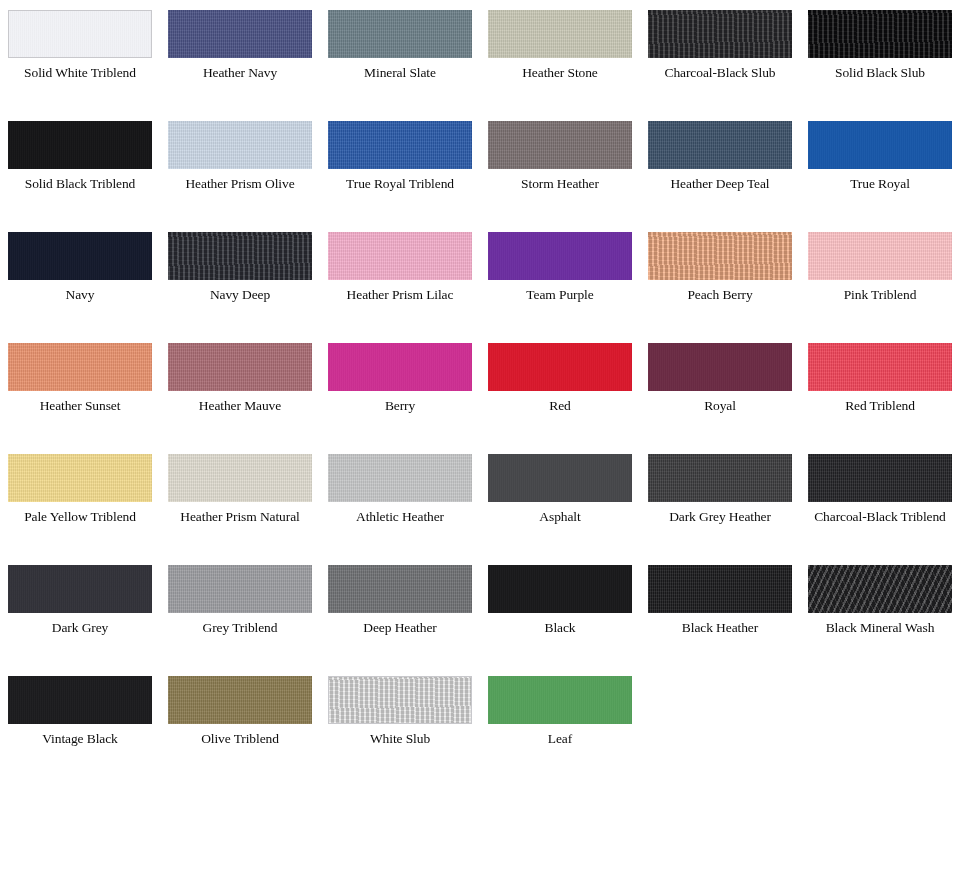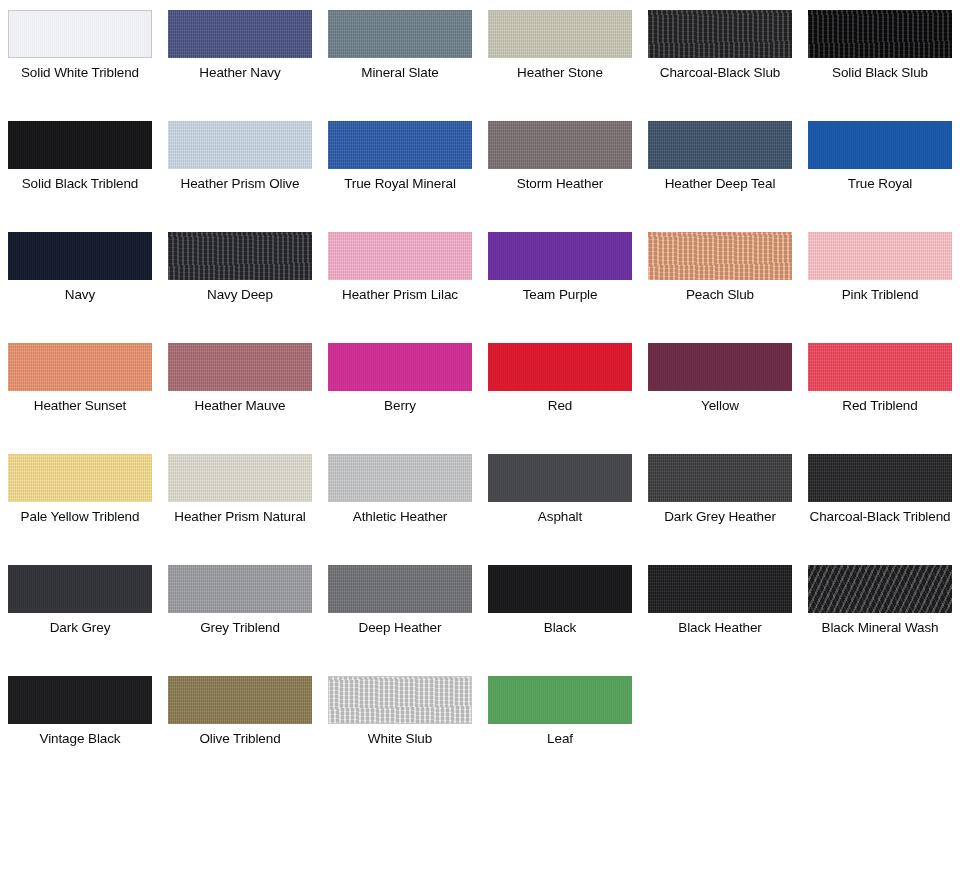--- a/index.html
+++ b/index.html
@@ -23,20 +23,21 @@
   }
 
   .swatch-cell {
     width: 160px;
     height: 111px;
     display: flex;
     flex-direction: column;
     align-items: center;
     box-sizing: border-box;
     padding: 10px 8px 0 8px;
+    font-family: Liberation Serif, serif;
   }
 
   .swatch-chip {
     width: 144px;
     height: 48px;
     box-sizing: border-box;
     position: relative;
     overflow: hidden;
     flex: 0 0 auto;
   }
@@ -116,21 +117,21 @@
     <div class="swatch-cell">
       <div class="swatch-chip tex-solid" style="background-color: rgb(21, 21, 23);"></div>
       <div class="swatch-label">Solid Black Triblend</div>
     </div>
     <div class="swatch-cell">
       <div class="swatch-chip tex-heather" style="background-color: rgb(204, 216, 230);"></div>
       <div class="swatch-label">Heather Prism Olive</div>
     </div>
     <div class="swatch-cell">
       <div class="swatch-chip tex-heather" style="background-color: rgb(42, 90, 168);"></div>
-      <div class="swatch-label">True Royal Mineral</div>
+      <div class="swatch-label">True Royal Triblend</div>
     </div>
     <div class="swatch-cell">
       <div class="swatch-chip tex-heather" style="background-color: rgb(122, 111, 112);"></div>
       <div class="swatch-label">Storm Heather</div>
     </div>
     <div class="swatch-cell">
       <div class="swatch-chip tex-heather" style="background-color: rgb(59, 80, 104);"></div>
       <div class="swatch-label">Heather Deep Teal</div>
     </div>
     <div class="swatch-cell">
@@ -148,21 +149,21 @@
     <div class="swatch-cell">
       <div class="swatch-chip tex-heather" style="background-color: rgb(244, 174, 203);"></div>
       <div class="swatch-label">Heather Prism Lilac</div>
     </div>
     <div class="swatch-cell">
       <div class="swatch-chip tex-solid" style="background-color: rgb(108, 46, 160);"></div>
       <div class="swatch-label">Team Purple</div>
     </div>
     <div class="swatch-cell">
       <div class="swatch-chip tex-slub" style="background-color: rgb(251, 180, 138);"></div>
-      <div class="swatch-label">Peach Slub</div>
+      <div class="swatch-label">Peach Berry</div>
     </div>
     <div class="swatch-cell">
       <div class="swatch-chip tex-heather" style="background-color: rgb(252, 194, 197);"></div>
       <div class="swatch-label">Pink Triblend</div>
     </div>
     <div class="swatch-cell">
       <div class="swatch-chip tex-heather" style="background-color: rgb(232, 146, 109);"></div>
       <div class="swatch-label">Heather Sunset</div>
     </div>
     <div class="swatch-cell">
@@ -172,21 +173,21 @@
     <div class="swatch-cell">
       <div class="swatch-chip tex-solid" style="background-color: rgb(205, 47, 146);"></div>
       <div class="swatch-label">Berry</div>
     </div>
     <div class="swatch-cell">
       <div class="swatch-chip tex-solid" style="background-color: rgb(217, 24, 44);"></div>
       <div class="swatch-label">Red</div>
     </div>
     <div class="swatch-cell">
       <div class="swatch-chip tex-solid" style="background-color: rgb(107, 43, 68);"></div>
-      <div class="swatch-label">Yellow</div>
+      <div class="swatch-label">Royal</div>
     </div>
     <div class="swatch-cell">
       <div class="swatch-chip tex-heather" style="background-color: rgb(239, 68, 88);"></div>
       <div class="swatch-label">Red Triblend</div>
     </div>
     <div class="swatch-cell">
       <div class="swatch-chip tex-heather" style="background-color: rgb(244, 220, 142);"></div>
       <div class="swatch-label">Pale Yellow Triblend</div>
     </div>
     <div class="swatch-cell">

